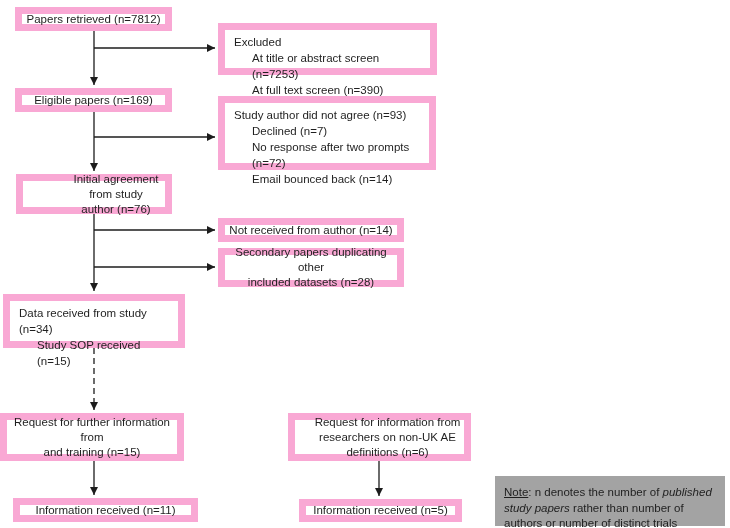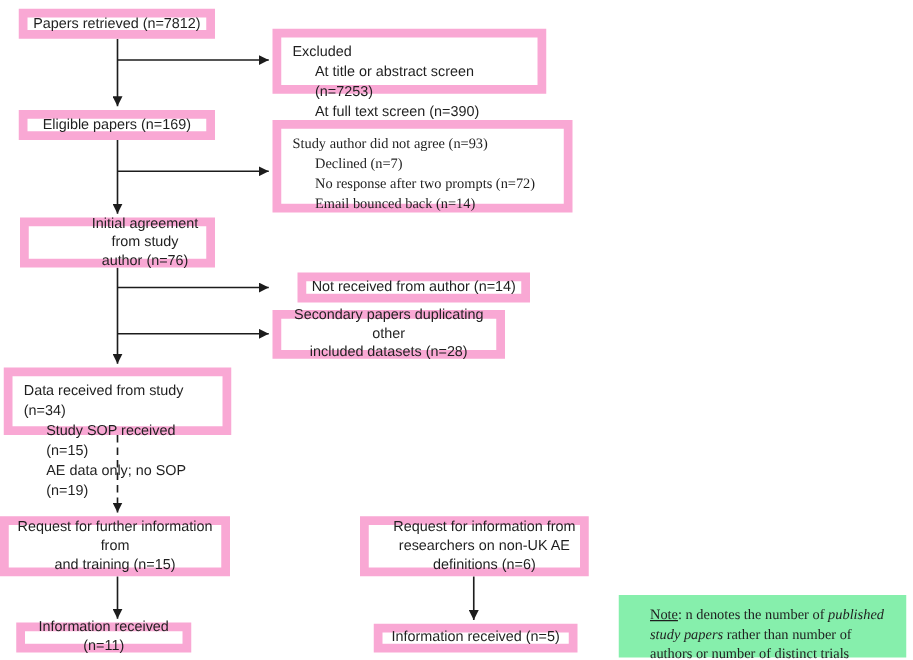--- a/index.html
+++ b/index.html
@@ -36,26 +36,25 @@
     text-align: center;
     line-height: 15px;
   }
   .box.list {
     padding: 4px 4px 3px 9px;
     line-height: 16px;
   }
   .indent { padding-left: 18px; }
   .note-box {
     position: absolute;
-    background: #86efac;
+    background: #a3a3a3;
     font-size: 11.5px;
     line-height: 15.5px;
-    padding: 9px 8px 6px 25px;
+    padding: 9px 8px 6px 9px;
     box-sizing: border-box;
-    font-family: Liberation Serif, serif;
   }
   .note-label { text-decoration: underline; }
   .note-italic { font-style: italic; }
 </style>
 </head>
 <body>
 
 <div class="canvas">
 
   <svg class="arrows" viewBox="0 0 730 528">
@@ -85,46 +84,45 @@
   </div>
 
   <div class="box center" style="left:16px; top:174px; width:156px; height:40px;padding-left:44px;">
     <div>Initial agreement from study</div>
     <div>author (n=76)</div>
   </div>
 
   <div class="box list" style="left:3px; top:294px; width:182px; height:54px;">
     <div>Data received from study (n=34)</div>
     <div class="indent">Study SOP received (n=15)</div>
-    <div class="indent">AE data only; no SOP (n=19)</div>
   </div>
 
   <div class="box center" style="left:0; top:413px; width:184px; height:48px;">
     <div>Request for further information from</div>
     <div>and training (n=15)</div>
   </div>
 
-  <div class="box center" style="left:13px; top:498px; width:140px; height:24px;">
+  <div class="box center" style="left:13px; top:498px; width:185px; height:24px;">
     <div>Information received (n=11)</div>
   </div>
 
   <div class="box list" style="left:218px; top:23px; width:219px; height:52px;">
     <div>Excluded</div>
     <div class="indent">At title or abstract screen (n=7253)</div>
     <div class="indent">At full text screen (n=390)</div>
   </div>
 
-  <div class="box list" style="left:218px; top:96px; width:240px; height:74px;font-family:Liberation Serif, serif;">
+  <div class="box list" style="left:218px; top:96px; width:218px; height:74px;">
     <div>Study author did not agree (n=93)</div>
     <div class="indent">Declined (n=7)</div>
     <div class="indent">No response after two prompts (n=72)</div>
     <div class="indent">Email bounced back (n=14)</div>
   </div>
 
-  <div class="box center" style="left:218px; top:218px; width:186px; height:24px;margin-left:20px;">
+  <div class="box center" style="left:218px; top:218px; width:186px; height:24px;">
     <div>Not received from author (n=14)</div>
   </div>
 
   <div class="box center" style="left:218px; top:248px; width:186px; height:39px;">
     <div>Secondary papers duplicating other</div>
     <div>included datasets (n=28)</div>
   </div>
 
   <div class="box center" style="left:288px; top:413px; width:183px; height:48px;padding-left:16px;">
     <div>Request for information from</div>

